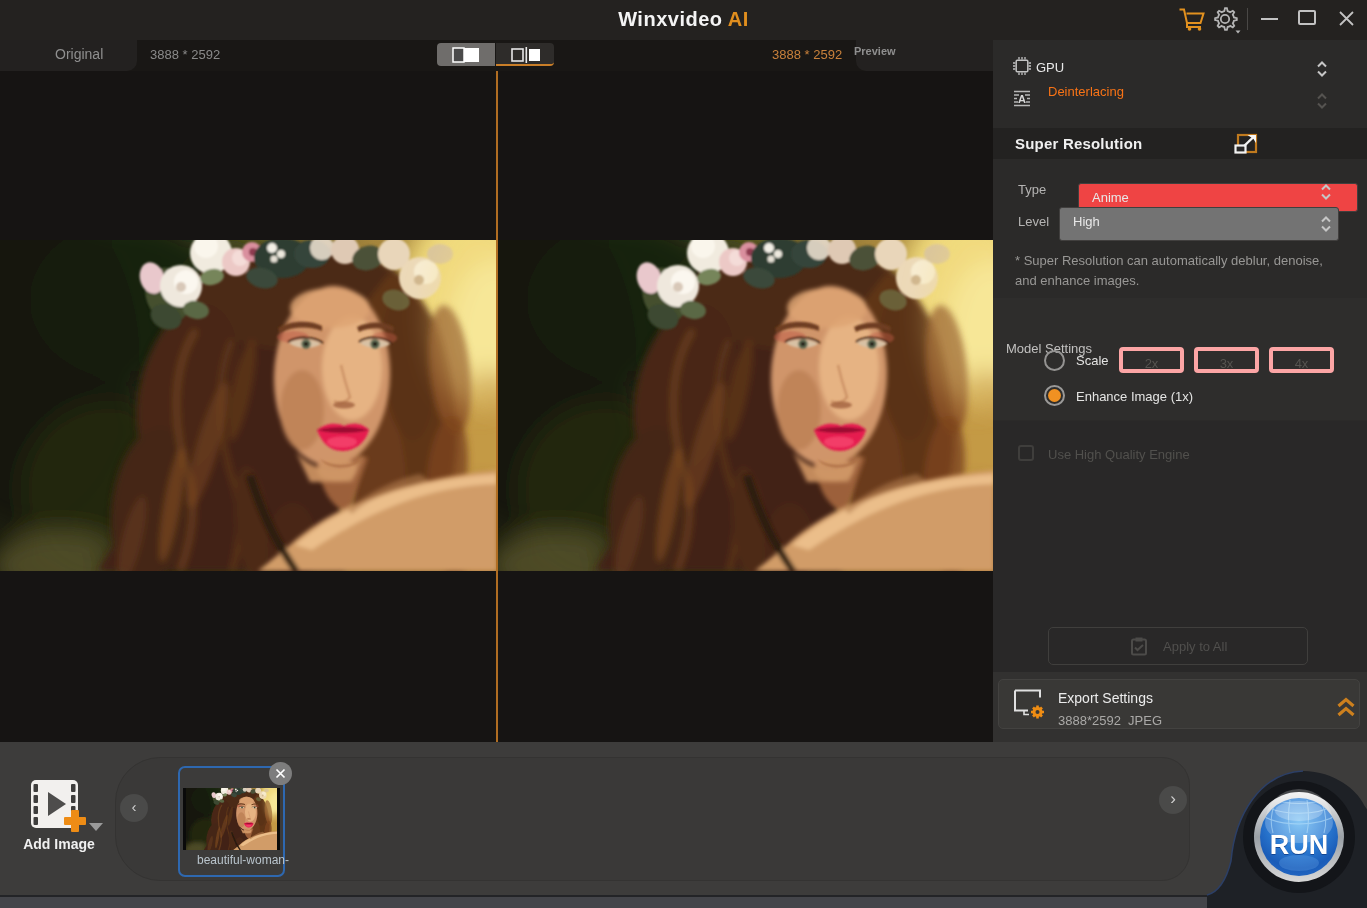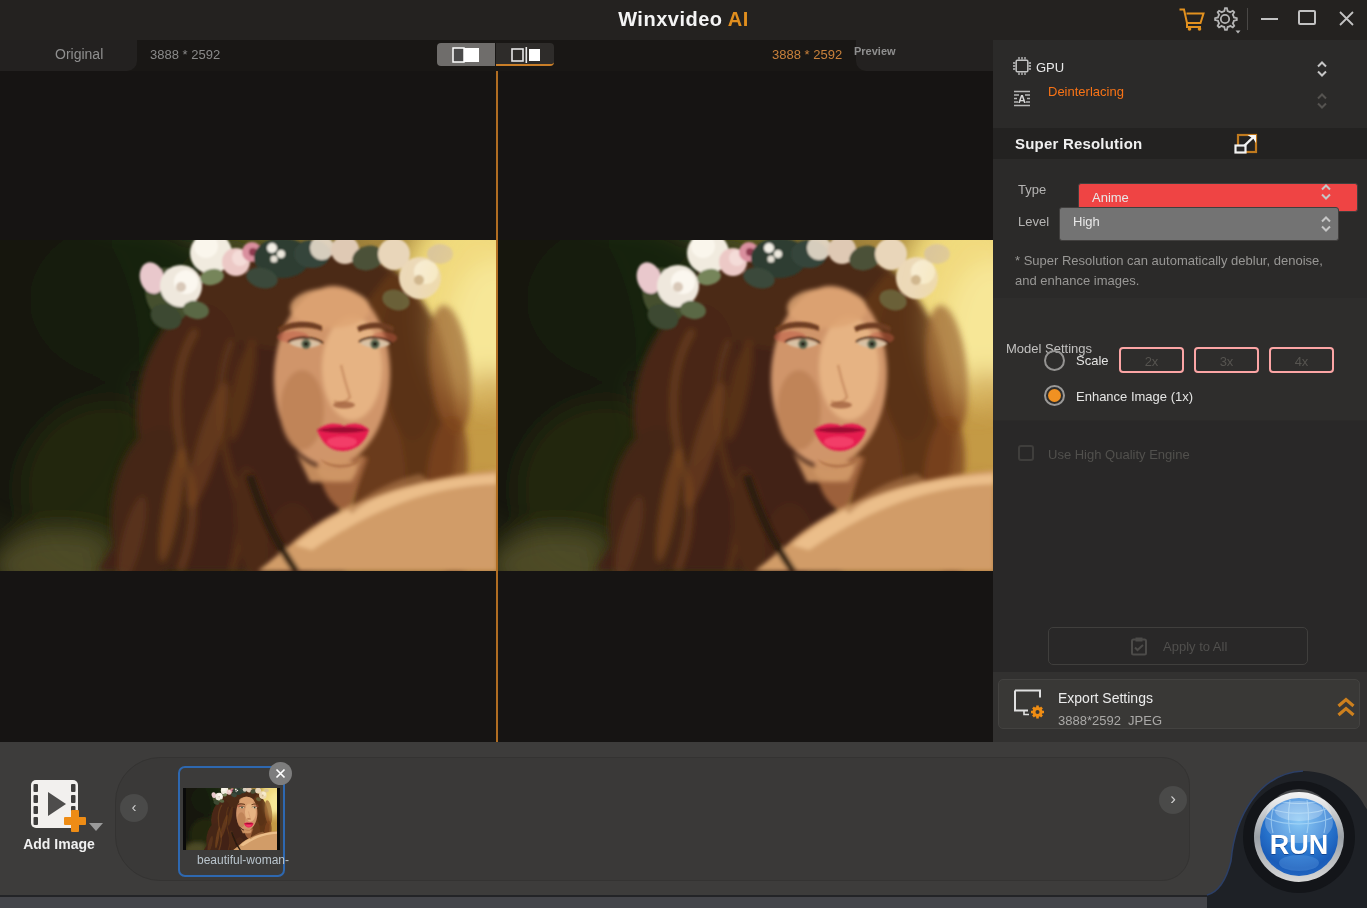--- a/index.html
+++ b/index.html
@@ -60,21 +60,21 @@
   #bottomstrip { left:0; top:895px; width:1367px; height:13px; background:#44454a;
     border-top:2px solid #232427; }
 
   .navbtn { position:absolute; width:28px; height:28px; border-radius:50%; background:#4a4a49;
     color:#cfcfcf; text-align:center; font-size:15px; line-height:26px; }
   #thumbcard { left:178px; top:766px; width:107px; height:111px; border:2px solid #2e68b0;
     border-radius:7px; background:#3c3b3a; }
   #thumbname { left:180px; top:853px; width:126px; text-align:center; font-size:12px; color:#b9c4cc; }
 
   #runblob { left:1205px; top:765px; width:162px; height:143px; }
-  .scbtn { position:absolute; top:307px; width:65px; height:26px; border:2px solid #fca5a5;
+  .scbtn { position:absolute; top:307px; width:65px; height:26px; border:4px solid #fca5a5;
     border-radius:4px; color:#565450; font-size:13px; text-align:center; line-height:25px; }
 </style>
 </head>
 <body>
 <div id="app">
 
   <svg width="0" height="0" style="position:absolute">
     <defs>
       <linearGradient id="pbg" x1="0" y1="0" x2="1" y2="0">
         <stop offset="0" stop-color="#141709"></stop>

